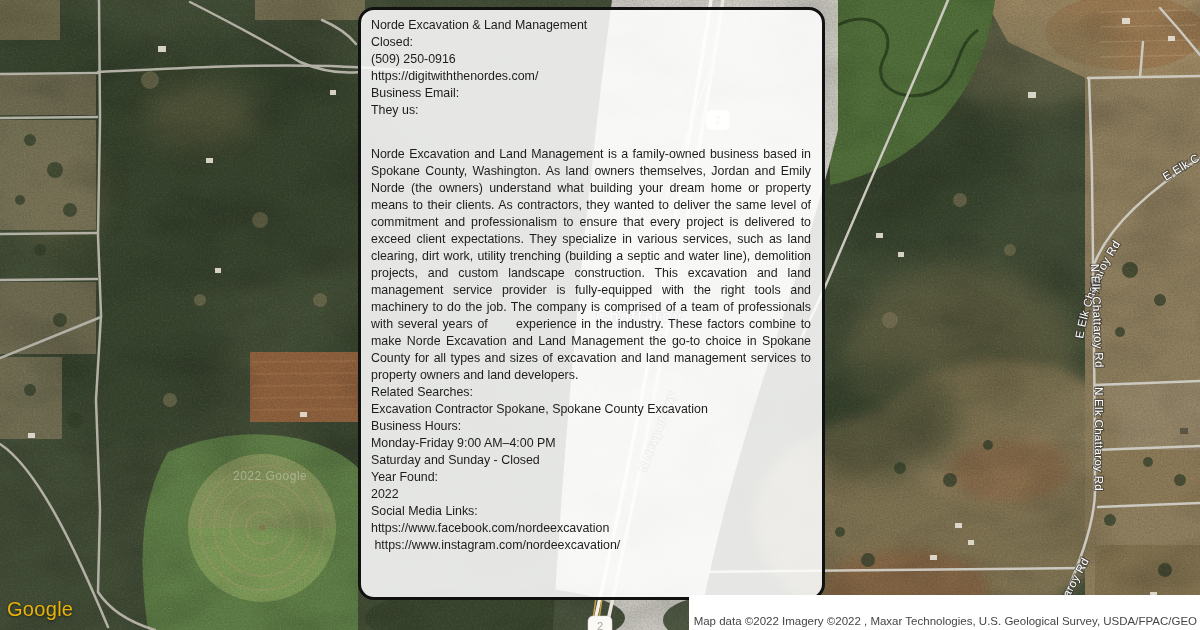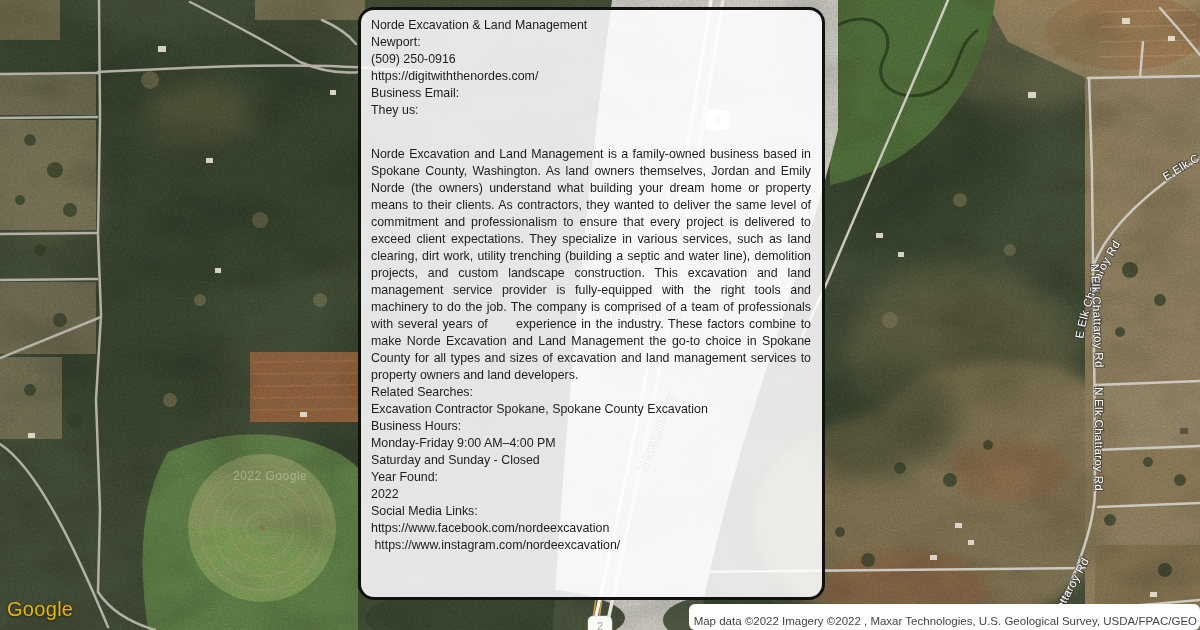--- a/index.html
+++ b/index.html
@@ -46,21 +46,21 @@
 
   
   .google-logo{
     position:absolute;left:7px;bottom:9px;
     font-size:20px;font-weight:400;color:#eab308;letter-spacing:.3px;
     text-shadow:0 1px 3px rgba(0,0,0,.6);
   }
   .attribution{
     position:absolute;right:0;bottom:0;height:18px;line-height:18px;
     background:#ffffff;color:#454545;font-size:11.5px;
-    padding:8px 3px 0 5px;white-space:nowrap;border-radius:6px;
+    padding:17px 3px 0 5px;white-space:nowrap;
   }
 </style>
 </head>
 <body>
 
 <div class="map-wrap">
 <svg viewBox="0 0 1200 630" xmlns="http://www.w3.org/2000/svg">
   <defs>
     <filter id="blur12" x="-40%" y="-40%" width="180%" height="180%">
           <feGaussianBlur stdDeviation="12"></feGaussianBlur>
@@ -265,21 +265,21 @@
       <rect x="588" y="616" width="24" height="20" rx="5" fill="#fbfaf7" stroke="#d8d5cc" stroke-width=".5"></rect>
       <text class="shield-num" x="600" y="630">2</text>
     </g>
     <text class="watermark" x="233" y="480">2022 Google</text>
   </g>
 </svg>
 </div>
 
 <div class="card">
   <div class="line">Norde Excavation &amp; Land Management</div>
-  <div class="line">Newport:</div>
+  <div class="line">Closed:</div>
   <div class="line">(509) 250-0916</div>
   <div class="line">https://digitwiththenordes.com/</div>
   <div class="line">Business Email:</div>
   <div class="line">They us:</div>
   <div class="about">Norde Excavation and Land Management is a family-owned business based in Spokane County, Washington. As land owners themselves, Jordan and Emily Norde (the owners) understand what building your dream home or property means to their clients. As contractors, they wanted to deliver the same level of commitment and professionalism to ensure that every project is delivered to exceed client expectations. They specialize in various services, such as land clearing, dirt work, utility trenching (building a septic and water line), demolition projects, and custom landscape construction. This excavation and land management service provider is fully-equipped with the right tools and machinery to do the job. The company is comprised of a team of professionals with several years of      experience in the industry. These factors combine to make Norde Excavation and Land Management the go-to choice in Spokane County for all types and sizes of excavation and land management services to property owners and land developers.</div>
   <div class="line">Related Searches:</div>
   <div class="line">Excavation Contractor Spokane, Spokane County Excavation</div>
   <div class="line">Business Hours:</div>
   <div class="line">Monday-Friday 9:00 AM–4:00 PM</div>
   <div class="line">Saturday and Sunday - Closed</div>

